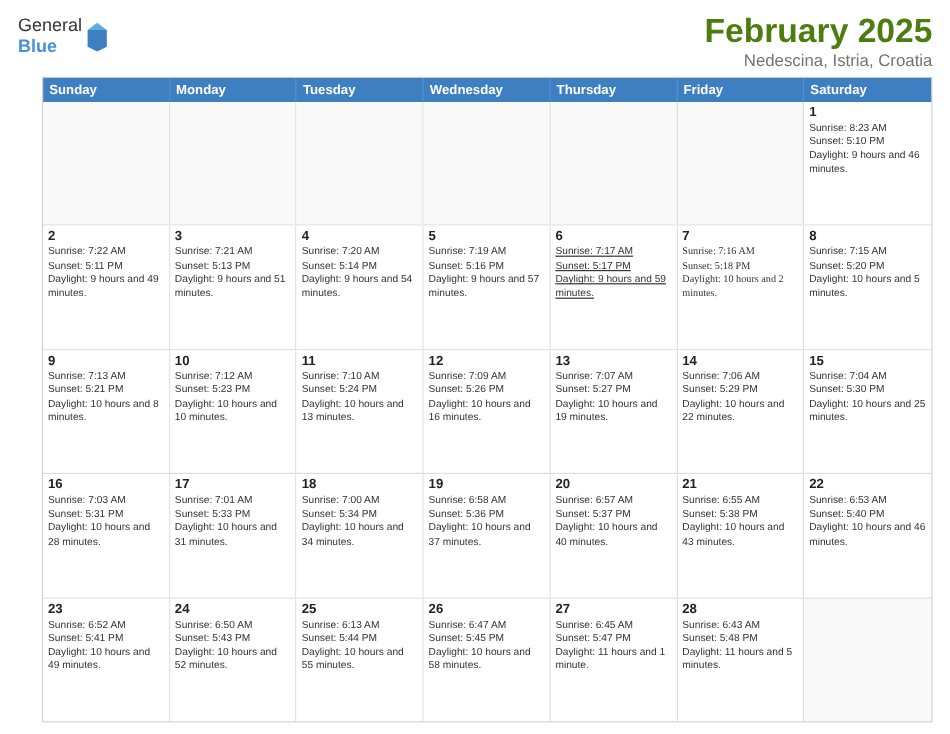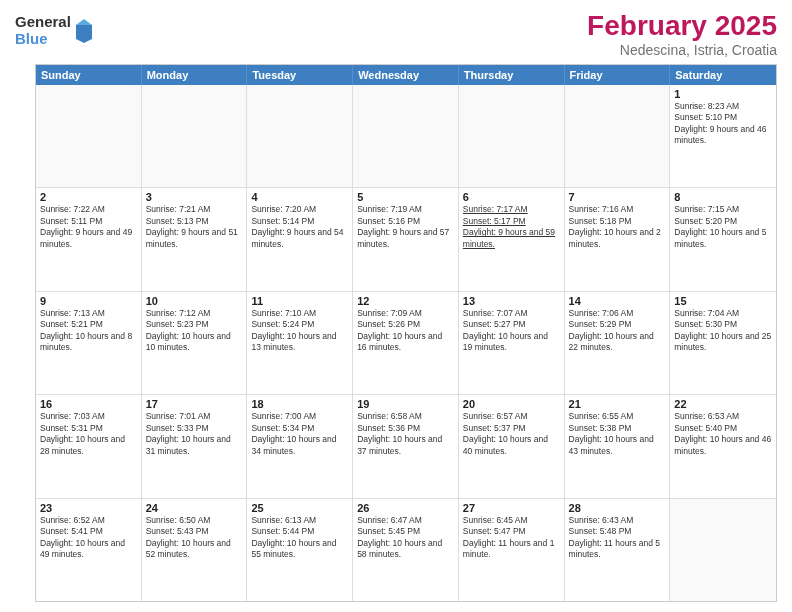--- a/index.html
+++ b/index.html
@@ -37,21 +37,21 @@
       width: 20px;
       height: 24px;
       margin-left: 2px;
     }
     .title-block {
       text-align: right;
     }
     .main-title {
       font-size: 28px;
       font-weight: bold;
-      color: #be185d;
+      color: #4d7c0f;
     }
     .subtitle {
       font-size: 14px;
       color: #737373;
     }
     .calendar {
       flex: 1;
       display: flex;
       flex-direction: column;
       border: 1px solid #ccc;
@@ -107,21 +107,21 @@
       line-height: 1.35;
     }
   </style>
 </head>
 <body>
 
 <div class="page">
   <div class="header">
     <div class="logo">
       <div class="logo-text">
-        <span style="font-size:15px;font-weight:bold;color:#333;line-height:1.1;">General</span>
+        <span style="font-size:15px;font-weight:normal;color:#333;line-height:1.1;">General</span>
         <span style="font-size:15px;font-weight:bold;color:#4a90d9;line-height:1.1;">Blue</span>
       </div>
       <svg class="logo-icon" viewBox="0 0 20 24" xmlns="http://www.w3.org/2000/svg" style="margin-left:3px;">
         <polygon points="2,6 18,6 18,20 10,24 2,20" fill="#3d7fc1"></polygon>
         <polygon points="10,0 18,6 2,6" fill="#5aabde"></polygon>
       </svg>
     </div>
     <div class="title-block">
       <div class="main-title">February 2025</div>
       <div class="subtitle">Nedescina, Istria, Croatia</div>
@@ -179,21 +179,21 @@
 Daylight: 9 hours and 57 minutes.</div>
           </div>
           <div class="cal-cell">
             <span class="day-number">6</span>
             <div class="day-info" style="white-space: pre-line; text-decoration: underline;">Sunrise: 7:17 AM
 Sunset: 5:17 PM
 Daylight: 9 hours and 59 minutes.</div>
           </div>
           <div class="cal-cell">
             <span class="day-number">7</span>
-            <div class="day-info" style="white-space: pre-line;">Sunrise: 7:16 AM
+            <div class="day-info" style="white-space: pre-line; font-family: Liberation Serif, serif;">Sunrise: 7:16 AM
 Sunset: 5:18 PM
 Daylight: 10 hours and 2 minutes.</div>
           </div>
           <div class="cal-cell">
             <span class="day-number">8</span>
             <div class="day-info" style="white-space: pre-line;">Sunrise: 7:15 AM
 Sunset: 5:20 PM
 Daylight: 10 hours and 5 minutes.</div>
           </div>
         </div>

